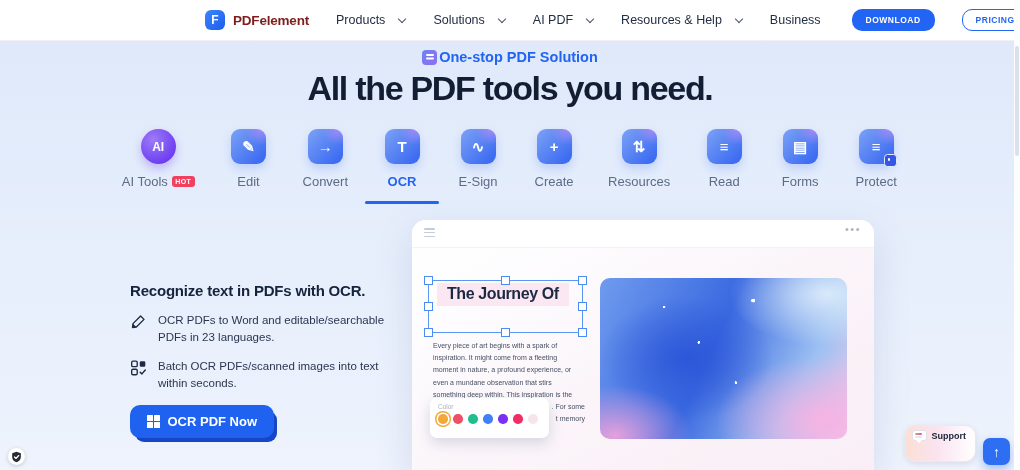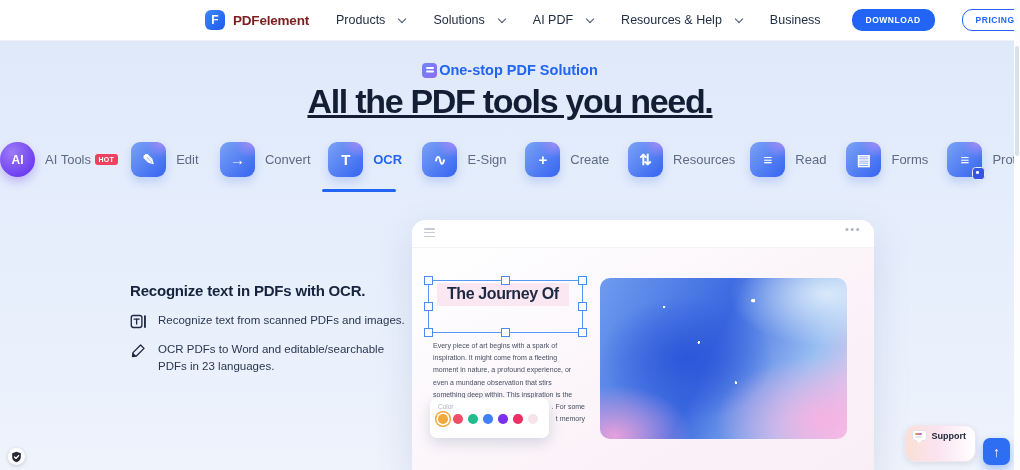--- a/index.html
+++ b/index.html
@@ -19,29 +19,29 @@
   .nav-item{display:flex;align-items:center;gap:14px;font-size:12.5px;color:#222e44;cursor:pointer;white-space:nowrap;}
   .chev{width:5px;height:5px;border-right:1.4px solid #45526c;border-bottom:1.4px solid #45526c;
     transform:rotate(45deg);margin-top:-3px;}
   .btn-download{background:#2264f4;color:#fff;font-size:8.5px;font-weight:bold;letter-spacing:.5px;
     border:none;border-radius:10px;padding:6px 14px;margin-left:4px;cursor:pointer;font-family:inherit;}
   .btn-pricing{background:#fff;color:#2264f4;font-size:8.5px;font-weight:bold;letter-spacing:.5px;
     border:1.4px solid #2264f4;border-radius:10px;padding:5px 13px;cursor:pointer;font-family:inherit;}
   
   .main{position:absolute;top:41px;left:0;right:0;bottom:0;
     background:linear-gradient(180deg,#dfe9fa 0%,#e7effc 55%,#eef3fc 100%);}
-  .badge-row{display:flex;justify-content:center;align-items:center;gap:2px;margin-top:21px;}
+  .badge-row{display:flex;justify-content:center;align-items:center;gap:2px;margin-top:8px;}
   .badge-icon{width:15px;height:15px;border-radius:4px;background:linear-gradient(135deg,#6d86f3,#8f6bf4);position:relative;flex:none;}
   .badge-icon::before{content:"";position:absolute;left:3.5px;top:4.5px;width:8px;height:1.7px;background:#fff;
     border-radius:1px;box-shadow:0 3.4px 0 #fff;}
   .badge-text{color:#2264f4;font-size:14.5px;font-weight:bold;}
-  .hero-title{margin:4px 0 0;text-align:center;font-size:34px;font-weight:bold;color:#131e34;letter-spacing:-1.3px;text-decoration:underline;}
+  .hero-title{margin:4px 0 0;text-align:center;font-size:34px;font-weight:bold;color:#131e34;letter-spacing:-1.3px;}
   
   .tabs{display:flex;justify-content:center;align-items:flex-start;gap:32px;margin-top:21px;}
-  .tab{display:flex;flex-direction:row;align-items:center;gap:10px;cursor:pointer;position:relative;min-width:44px;}
+  .tab{display:flex;flex-direction:column;align-items:center;gap:10px;cursor:pointer;position:relative;min-width:44px;}
   .tab-icon{width:35px;height:35px;border-radius:9px;color:#fff;font-weight:bold;font-size:15px;
     display:flex;align-items:center;justify-content:center;position:relative;flex:none;
     background:radial-gradient(120% 120% at 85% 0%,#a08bf6 0%,rgba(160,139,246,0) 38%),linear-gradient(135deg,#7ca2f5 0%,#3e6df2 85%);
     box-shadow:0 5px 10px rgba(62,109,242,.22);}
   .tab-icon.ai{border-radius:50%;font-size:12px;
     background:radial-gradient(circle at 35% 30%,#9d7bf7,#6c3df0 75%);box-shadow:0 5px 10px rgba(108,61,240,.3);}
   .mini-lock{position:absolute;right:-3px;bottom:-3px;width:11px;height:11px;border-radius:3.5px;
     background:#3555e6;border:1.5px solid #e3ecfa;}
   .mini-lock::after{content:"";position:absolute;left:3px;top:3px;width:2.6px;height:2.6px;border-radius:50%;background:#fff;}
   .tab-label-row{display:flex;align-items:center;gap:4px;}
@@ -232,35 +232,44 @@
         </div>
     </div>
   </div>
 </div>
 
 <div class="feature">
   <h2 class="feature-heading">Recognize text in PDFs with OCR.</h2>
   <div class="bullets">
     <div class="bullet">
       <svg width="17" height="17" viewBox="0 0 20 20">
-        <rect x="1.5" y="3" width="12.5" height="14" rx="2.5" fill="none" stroke="#1e2a44" stroke-width="1.6"></rect>
-        <line x1="4.8" y1="7.2" x2="10.8" y2="7.2" stroke="#1e2a44" stroke-width="1.6" stroke-linecap="round"></line>
-        <line x1="7.8" y1="7.2" x2="7.8" y2="13" stroke="#1e2a44" stroke-width="1.6" stroke-linecap="round"></line>
-        <rect x="16.5" y="2.5" width="2.2" height="15" rx="1.1" fill="#1e2a44"></rect>
-      </svg>
-      <span class="bullet-text">Recognize text from scanned PDFs and images.</span>
-    </div>
-    <div class="bullet">
-      <svg width="17" height="17" viewBox="0 0 20 20">
         <path d="M12.5 3.5 L16.5 7.5 L7.5 16.5 L3 17 L3.5 12.5 Z" fill="none" stroke="#1e2a44" stroke-width="1.6" stroke-linejoin="round"></path>
         <path d="M3.5 12.5 L7.5 16.5 L3 17 Z" fill="#1e2a44"></path>
       </svg>
       <span class="bullet-text">OCR PDFs to Word and editable/searchable PDFs in 23 languages.</span>
     </div>
-  </div>
+    <div class="bullet">
+      <svg width="17" height="17" viewBox="0 0 20 20">
+        <rect x="2" y="2.5" width="6.5" height="6.5" rx="1.5" fill="none" stroke="#1e2a44" stroke-width="1.6"></rect>
+        <rect x="11.5" y="2.5" width="6.5" height="6.5" rx="1.5" fill="#1e2a44"></rect>
+        <rect x="2" y="12" width="6.5" height="6.5" rx="1.5" fill="none" stroke="#1e2a44" stroke-width="1.6"></rect>
+        <path d="M12 15.5 l2 2 L18 13" fill="none" stroke="#1e2a44" stroke-width="1.7" stroke-linecap="round" stroke-linejoin="round"></path>
+      </svg>
+      <span class="bullet-text">Batch OCR PDFs/scanned images into text within seconds.</span>
+    </div>
+  </div>
+  <button class="cta">
+    <span class="win-icon">
+        <span></span>
+        <span></span>
+        <span></span>
+        <span></span>
+      </span>
+    <span>OCR PDF Now</span>
+  </button>
 </div>
 
 <div class="preview-card">
   <div class="card-topbar">
     <div class="hamburger">
         <i></i>
         <i></i>
         <i></i>
       </div>
     <div class="card-dots">•••</div>

